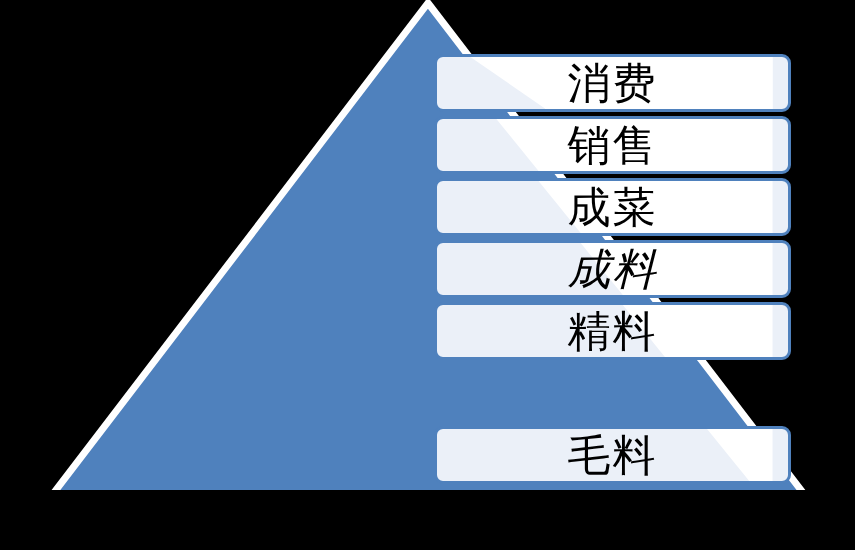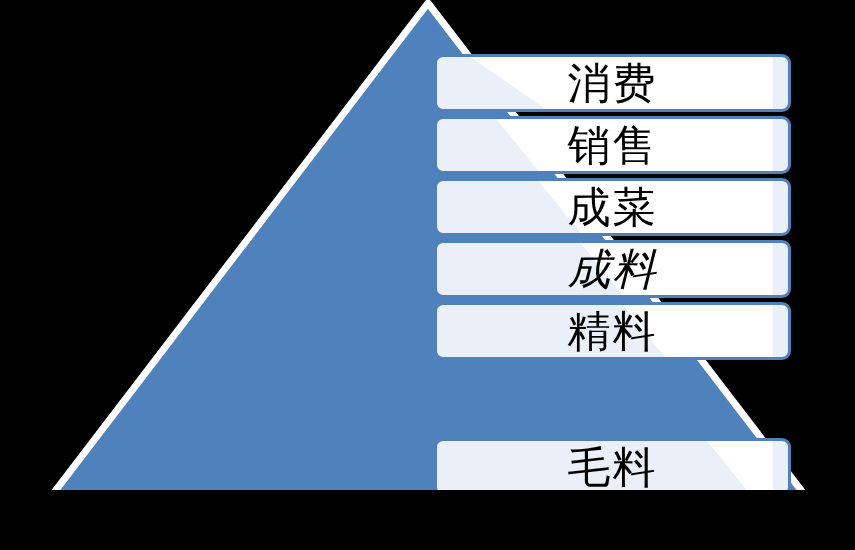--- a/index.html
+++ b/index.html
@@ -64,21 +64,21 @@
     white-space: nowrap;
     z-index: 3;
   }
 
   .row.r0 { top: 0px; }
   .row.r1 { top: 62px; }
   .row.r2 { top: 124px; }
   .row.r3 { top: 186px; font-style: italic; }
   .row.r4 { top: 248px; }
   .row.r5 { top: 310px; }
-  .row.r6 { top: 372px; margin-top: 12px; }
+  .row.r6 { top: 372px; }
 </style>
 </head>
 <body>
 
 <div id="stage">
 
   <div id="pyramid-layer">
     <svg id="pyramid-svg" width="855" height="550" viewBox="0 0 855 550">
       <polygon points="428,3 840,541 17,541" fill="#4F81BD" stroke="#FFFFFF" stroke-width="7" stroke-linejoin="miter"></polygon>
     </svg>

